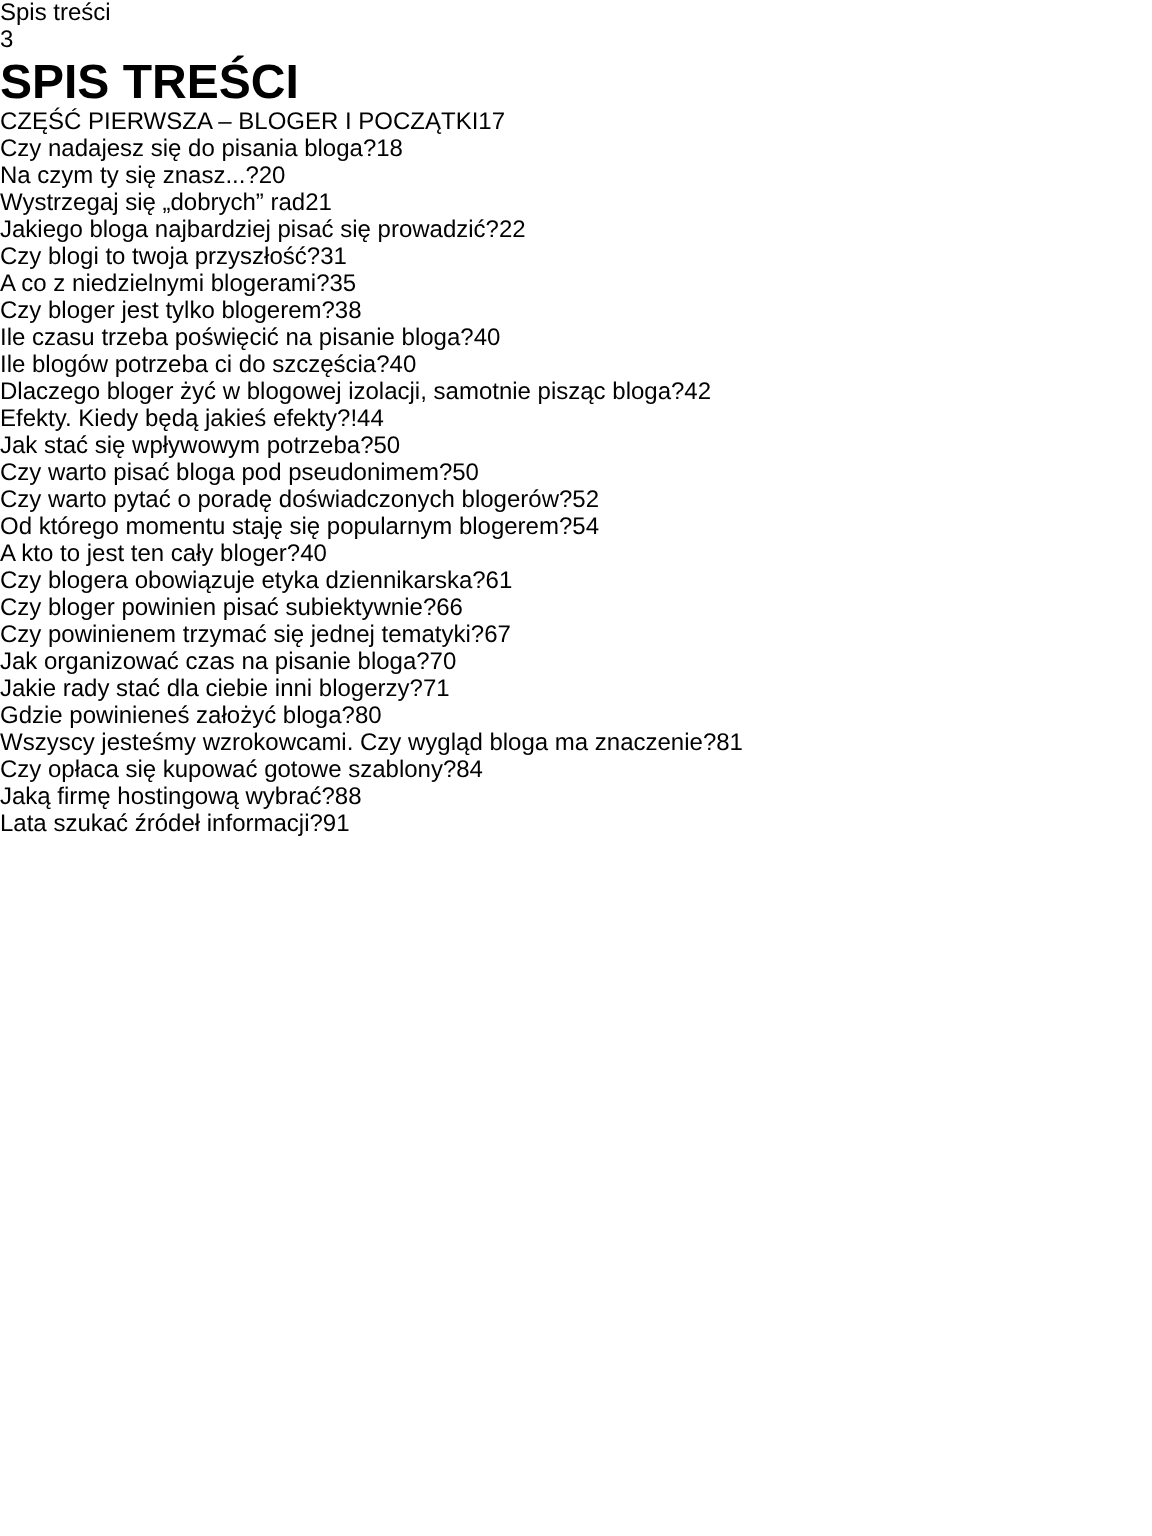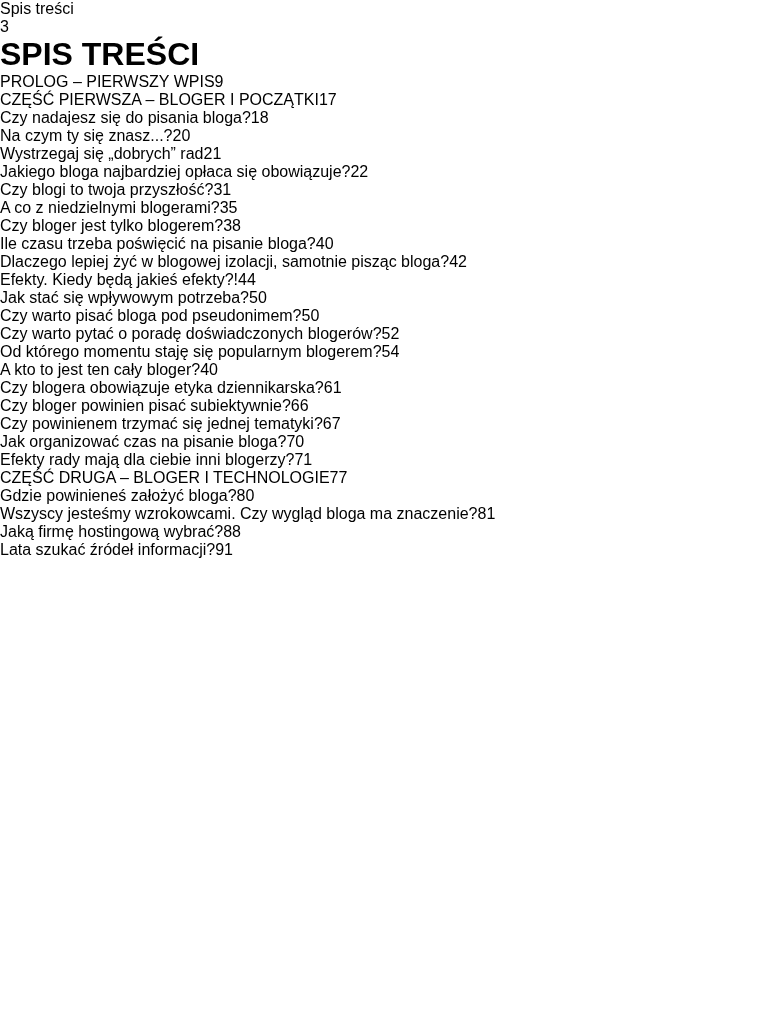--- a/index.html
+++ b/index.html
@@ -53,46 +53,46 @@
 </head>
 <body>
 
 <div class="page">
   <div class="running-header">Spis treści</div>
   <div class="header-rule"></div>
   <div class="header-pagenum">3</div>
   <h1 class="big-title">SPIS TREŚCI</h1>
   <div class="toc">
       <div class="toc-group">
-        <div class="toc-row"><span class="toc-label">PROLOG – PIERWSZY WPIS</span><span class="toc-page">9</span></div>
       </div>
       <div class="toc-group">
         <div class="toc-row section"><span class="toc-label">CZĘŚĆ PIERWSZA – BLOGER I POCZĄTKI</span><span class="toc-page">17</span></div>
         <div class="toc-row"><span class="toc-label">Czy nadajesz się do pisania bloga?</span><span class="toc-page">18</span></div>
         <div class="toc-row"><span class="toc-label">Na czym ty się znasz...?</span><span class="toc-page">20</span></div>
         <div class="toc-row"><span class="toc-label">Wystrzegaj się „dobrych” rad</span><span class="toc-page">21</span></div>
-        <div class="toc-row"><span class="toc-label">Jakiego bloga najbardziej opłaca się obowiązuje?</span><span class="toc-page">22</span></div>
+        <div class="toc-row"><span class="toc-label">Jakiego bloga najbardziej pisać się prowadzić?</span><span class="toc-page">22</span></div>
         <div class="toc-row"><span class="toc-label">Czy blogi to twoja przyszłość?</span><span class="toc-page">31</span></div>
         <div class="toc-row"><span class="toc-label">A co z niedzielnymi blogerami?</span><span class="toc-page">35</span></div>
         <div class="toc-row"><span class="toc-label">Czy bloger jest tylko blogerem?</span><span class="toc-page">38</span></div>
         <div class="toc-row"><span class="toc-label">Ile czasu trzeba poświęcić na pisanie bloga?</span><span class="toc-page">40</span></div>
-        <div class="toc-row"><span class="toc-label">Dlaczego lepiej żyć w blogowej izolacji, samotnie pisząc bloga?</span><span class="toc-page">42</span></div>
+        <div class="toc-row"><span class="toc-label">Ile blogów potrzeba ci do szczęścia?</span><span class="toc-page">40</span></div>
+        <div class="toc-row"><span class="toc-label">Dlaczego bloger żyć w blogowej izolacji, samotnie pisząc bloga?</span><span class="toc-page">42</span></div>
         <div class="toc-row"><span class="toc-label">Efekty. Kiedy będą jakieś efekty?!</span><span class="toc-page">44</span></div>
         <div class="toc-row"><span class="toc-label">Jak stać się wpływowym potrzeba?</span><span class="toc-page">50</span></div>
         <div class="toc-row"><span class="toc-label">Czy warto pisać bloga pod pseudonimem?</span><span class="toc-page">50</span></div>
         <div class="toc-row"><span class="toc-label">Czy warto pytać o poradę doświadczonych blogerów?</span><span class="toc-page">52</span></div>
         <div class="toc-row"><span class="toc-label">Od którego momentu staję się popularnym blogerem?</span><span class="toc-page">54</span></div>
         <div class="toc-row"><span class="toc-label">A kto to jest ten cały bloger?</span><span class="toc-page">40</span></div>
         <div class="toc-row"><span class="toc-label">Czy blogera obowiązuje etyka dziennikarska?</span><span class="toc-page">61</span></div>
         <div class="toc-row"><span class="toc-label">Czy bloger powinien pisać subiektywnie?</span><span class="toc-page">66</span></div>
         <div class="toc-row"><span class="toc-label">Czy powinienem trzymać się jednej tematyki?</span><span class="toc-page">67</span></div>
         <div class="toc-row"><span class="toc-label">Jak organizować czas na pisanie bloga?</span><span class="toc-page">70</span></div>
-        <div class="toc-row"><span class="toc-label">Efekty rady mają dla ciebie inni blogerzy?</span><span class="toc-page">71</span></div>
+        <div class="toc-row"><span class="toc-label">Jakie rady stać dla ciebie inni blogerzy?</span><span class="toc-page">71</span></div>
       </div>
       <div class="toc-group">
-        <div class="toc-row section"><span class="toc-label">CZĘŚĆ DRUGA – BLOGER I TECHNOLOGIE</span><span class="toc-page">77</span></div>
         <div class="toc-row"><span class="toc-label">Gdzie powinieneś założyć bloga?</span><span class="toc-page">80</span></div>
         <div class="toc-row"><span class="toc-label">Wszyscy jesteśmy wzrokowcami. Czy wygląd bloga ma znaczenie?</span><span class="toc-page">81</span></div>
+        <div class="toc-row"><span class="toc-label">Czy opłaca się kupować gotowe szablony?</span><span class="toc-page">84</span></div>
         <div class="toc-row"><span class="toc-label">Jaką firmę hostingową wybrać?</span><span class="toc-page">88</span></div>
         <div class="toc-row"><span class="toc-label">Lata szukać źródeł informacji?</span><span class="toc-page">91</span></div>
       </div>
     </div>
 </div>
 
 </body></html>

